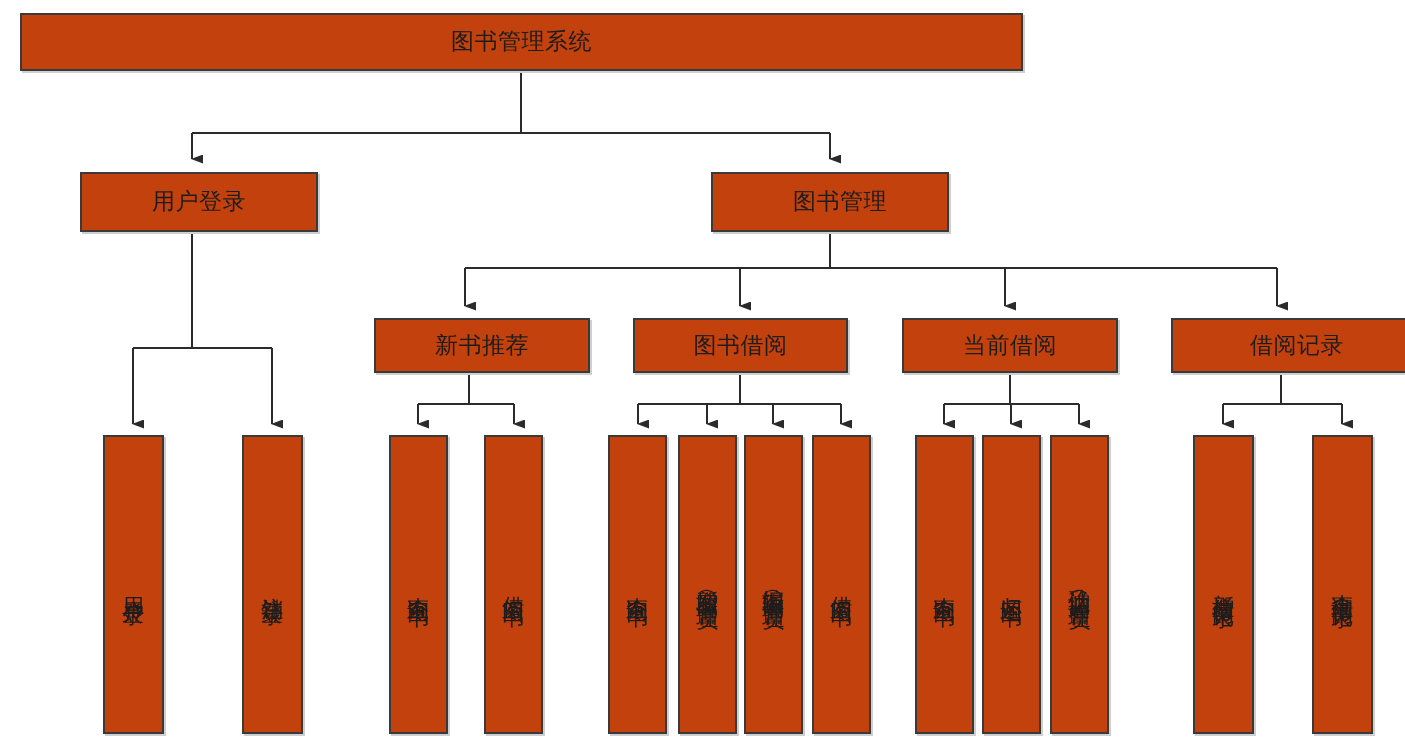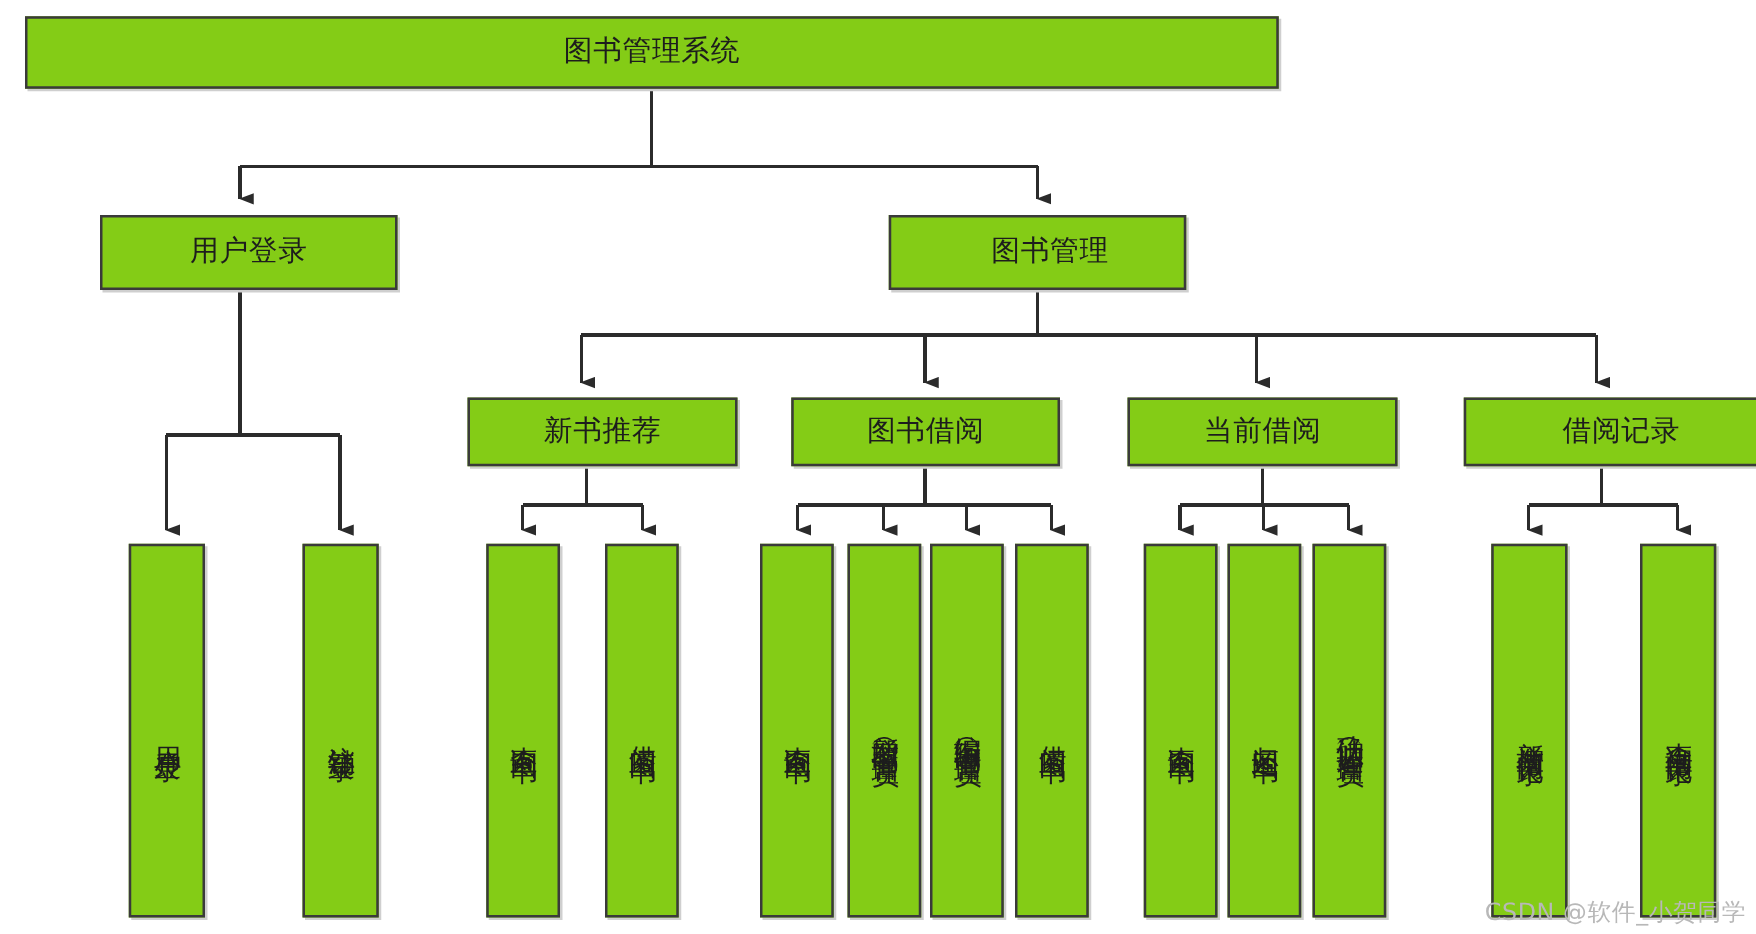--- a/index.html
+++ b/index.html
@@ -22,21 +22,21 @@
   }
   svg.layer {
     position: absolute;
     left: 0; top: 0;
     width: 1405px;
     height: 747px;
   }
   .node-box {
     position: absolute;
     box-sizing: border-box;
-    background: #84cc16;
+    background: #c2410c;
     border: 2px solid #3a3a3a;
     display: flex;
     align-items: center;
     justify-content: center;
     overflow: hidden;
   }
   .node-box.shadowed {
     box-shadow: 2px 2px 0 0 #cfcfcf;
   }
   .node-label-h {
@@ -185,14 +185,13 @@
     <span class="node-label-v">确认归还（管理员）</span>
   </div>
 
   <div class="node-box shadowed" style="left:1193px; top:435px; width:61px; height:299px;">
     <span class="node-label-v">新增借阅记录</span>
   </div>
   <div class="node-box shadowed" style="left:1312px; top:435px; width:61px; height:299px;">
     <span class="node-label-v">查询借阅记录</span>
   </div>
 
-  <div id="watermark">CSDN @软件_小贺同学</div>
 </div>
 
 </body></html>

